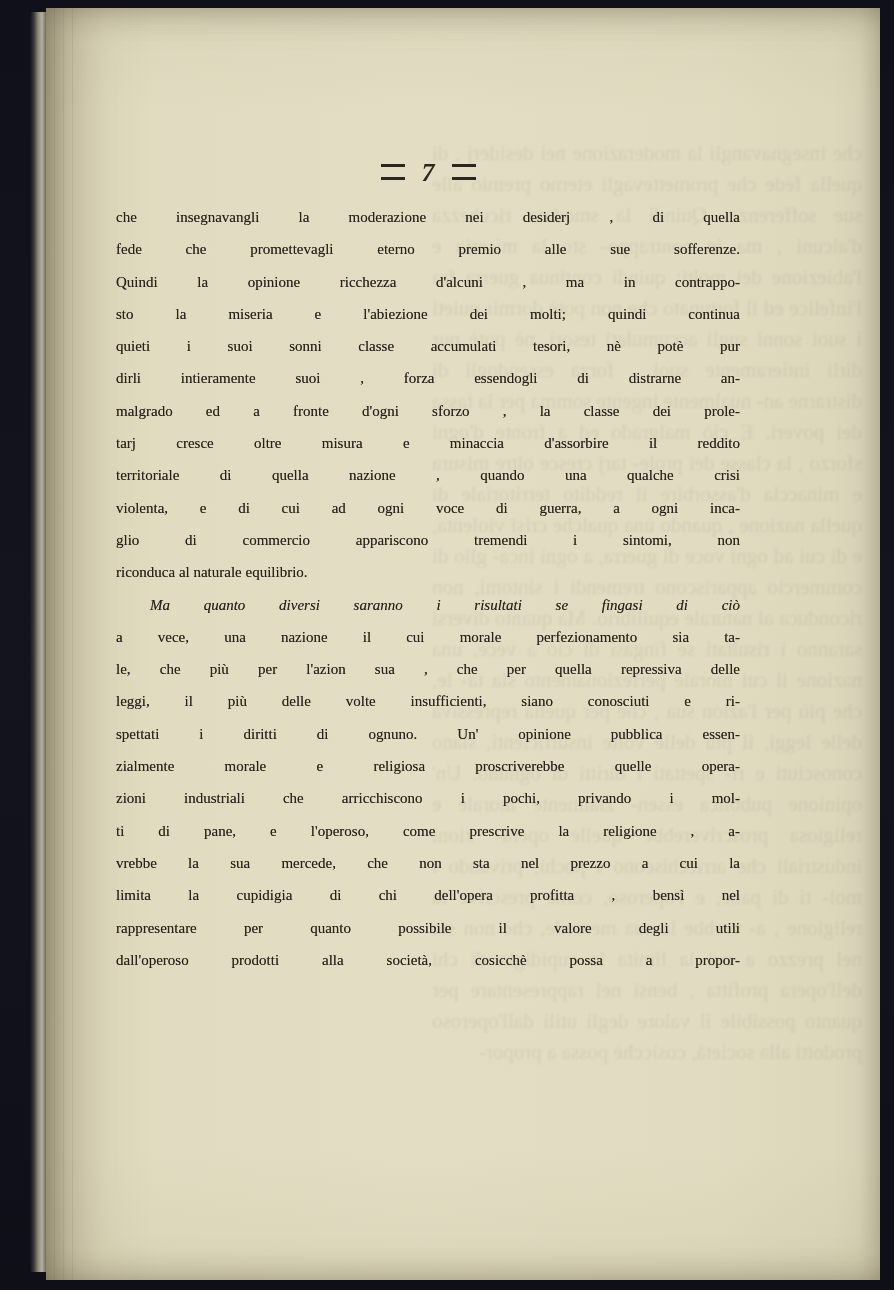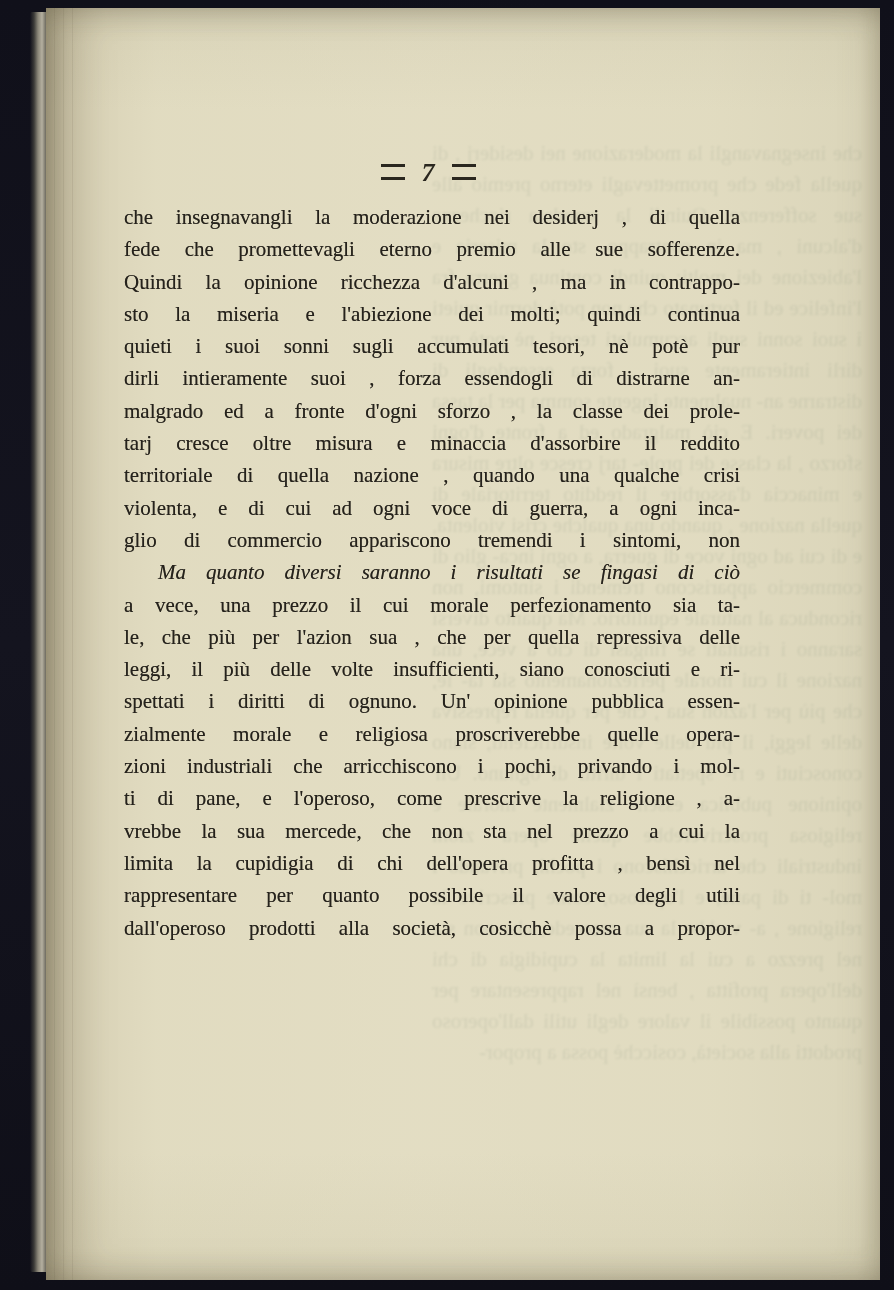--- a/index.html
+++ b/index.html
@@ -92,24 +92,23 @@
   .ornament {
     display:inline-block;
     width:24px; height:10px;
     border-top:3px solid #2a271f;
     border-bottom:3px solid #2a271f;
     vertical-align:middle;
     margin:0 9px 2px 9px;
   }
 
   .body-text {
-    font-size:21px;
+    font-size:15px;
     line-height:32.3px;
     text-shadow:0 0 .5px rgba(45,40,30,.55);
-    margin-left:8px;
   }
   .line {
     text-align:justify;
     text-align-last:justify;
     white-space:normal;
     height:32.3px;
     overflow:visible;
   }
   .line.no-just { text-align-last:left; }
   .line.indent  { text-indent:34px;font-style:italic; }
@@ -133,29 +132,30 @@
       <span class="ornament"></span>
       <span class="page-number">7</span>
       <span class="ornament"></span>
     </div>
 
     <div class="body-text">
         <div class="line">che insegnavangli la moderazione nei desiderj , di quella</div>
         <div class="line">fede che promettevagli eterno premio alle sue sofferenze.</div>
         <div class="line">Quindi la opinione ricchezza d'alcuni , ma in contrappo-</div>
         <div class="line">sto la miseria e l'abiezione dei molti; quindi continua</div>
-        <div class="line">quieti i suoi sonni sugli accumulati tesori, nè potè pur</div>
+        <div class="line">quieti i suoi sonni classe accumulati tesori, nè potè pur</div>
         <div class="line">dirli intieramente suoi , forza essendogli di distrarne an-</div>
         <div class="line">malgrado ed a fronte d'ogni sforzo , la classe dei prole-</div>
         <div class="line">tarj cresce oltre misura e minaccia d'assorbire il reddito</div>
         <div class="line">territoriale di quella nazione , quando una qualche crisi</div>
         <div class="line">violenta, e di cui ad ogni voce di guerra, a ogni inca-</div>
         <div class="line">glio di commercio appariscono tremendi i sintomi, non</div>
+        <div class="line no-just">riconduca al naturale equilibrio.</div>
         <div class="line indent">Ma quanto diversi saranno i risultati se fingasi di ciò</div>
-        <div class="line">a vece, una prezzo il cui morale perfezionamento sia ta-</div>
+        <div class="line">a vece, una nazione il cui morale perfezionamento sia ta-</div>
         <div class="line">le, che più per l'azion sua , che per quella repressiva delle</div>
         <div class="line">leggi, il più delle volte insufficienti, siano conosciuti e ri-</div>
         <div class="line">spettati i diritti di ognuno. Un' opinione pubblica essen-</div>
         <div class="line">zialmente morale e religiosa proscriverebbe quelle opera-</div>
         <div class="line">zioni industriali che arricchiscono i pochi, privando i mol-</div>
         <div class="line">ti di pane, e l'operoso, come prescrive la religione , a-</div>
         <div class="line">vrebbe la sua mercede, che non sta nel prezzo a cui la</div>
         <div class="line">limita la cupidigia di chi dell'opera profitta , bensì nel</div>
         <div class="line">rappresentare per quanto possibile il valore degli utili</div>
         <div class="line">dall'operoso prodotti alla società, cosicchè possa a propor-</div>

